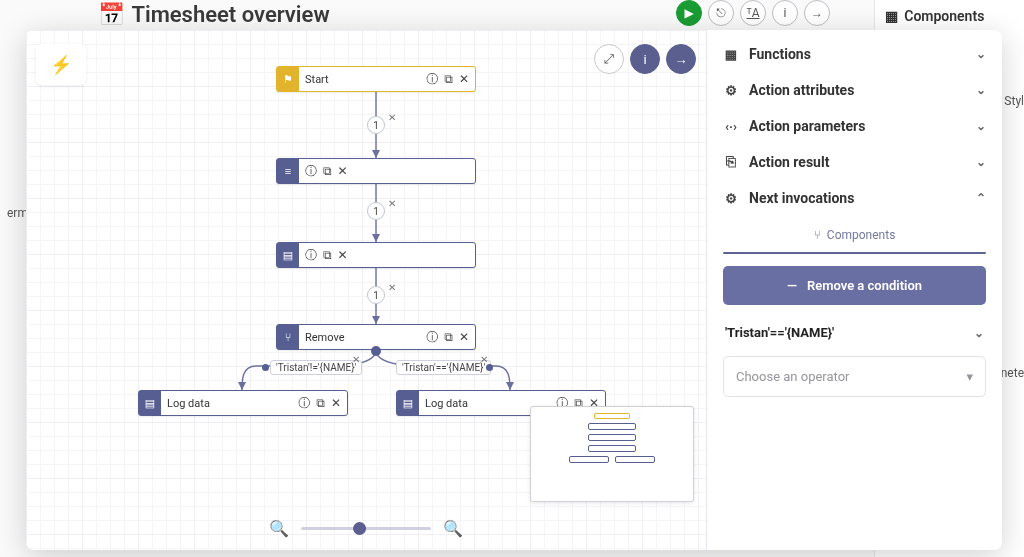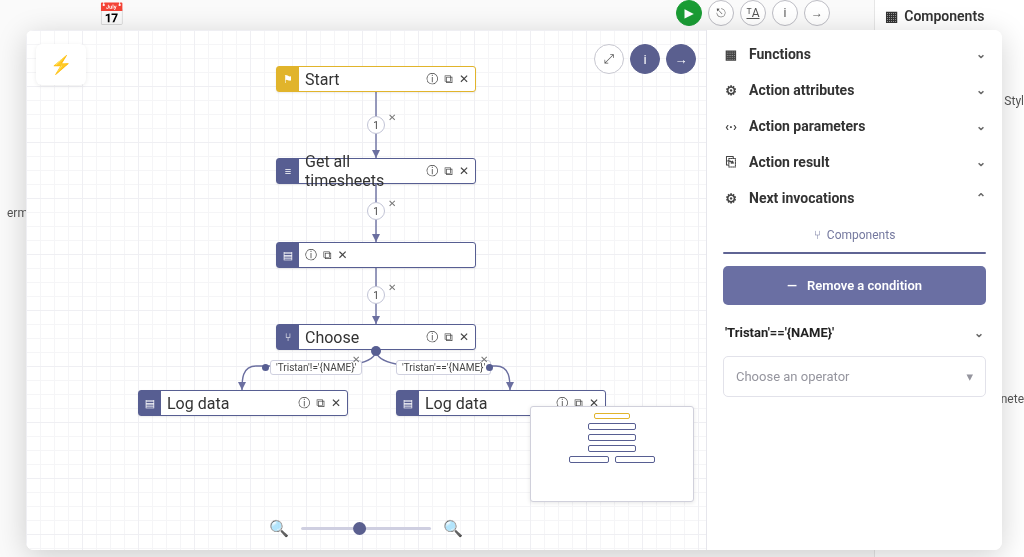--- a/index.html
+++ b/index.html
@@ -34,21 +34,21 @@
 .tl-circle.filled { background: #5a5f8f; border-color: #5a5f8f; color: #fff; }
 
 
 .edges { position: absolute; inset: 0; width: 100%; height: 100%; z-index: 1; }
 
 
 .node { position: absolute; display: flex; background: #fff; border: 1px solid #575e92; border-radius: 3px; box-shadow: 0 1px 2px rgba(0,0,0,.08); z-index: 3; }
 .node .icon { width: 22px; background: #575e92; display: flex; align-items: center; justify-content: center; color: #fff; font-size: 11px; }
 .node.start .icon { background: #e1b42b; }
 .node.start { border-color: #e1b42b; }
-.node .label { flex: 1; padding: 3px 6px; font-size: 16px; color: #333; display: flex; align-items: center; }
+.node .label { flex: 1; padding: 3px 6px; font-size: 11px; color: #333; display: flex; align-items: center; }
 .node .acts { display: flex; align-items: center; gap: 6px; padding: 0 6px; color: #444; }
 .node .acts span { font-size: 12px; cursor: pointer; }
 .node-sm { width: 200px; height: 26px; }
 .node-md { width: 210px; height: 26px; }
 
 .edge-badge { position: absolute; width: 18px; height: 18px; border-radius: 50%; background: #fff; border: 1px solid #c2c4d6; display: flex; align-items: center; justify-content: center; font-size: 10px; color: #444; z-index: 3; }
 .edge-close { position: absolute; font-size: 10px; color: #777; z-index: 3; }
 .edge-label { position: absolute; background: #fff; border: 1px solid #cfd0df; border-radius: 3px; padding: 1px 5px; font-size: 10px; color: #444; z-index: 3; }
 .junc  { position:absolute; width:10px; height:10px; border-radius:50%; background:#575e92; z-index:3; }
 .juncs { position:absolute; width:7px; height:7px; border-radius:50%; background:#575e92; z-index:3; }
@@ -75,35 +75,36 @@
 .cond-row { margin-top: 18px; display: flex; align-items: center; justify-content: space-between; font-size: 13px; font-weight: 700; color: #222; cursor: pointer; padding: 2px 2px; }
 .op-select { margin-top: 14px; border: 1px solid #e2e2ea; border-radius: 5px; padding: 12px 12px; font-size: 13px; color: #95959e; display: flex; justify-content: space-between; align-items: center; cursor: pointer; }
 
 </style>
 </head>
 <body>
 
 <div class="backdrop">
   <div class="bg-title">
     <span>📅</span>
+    <span>Timesheet overview</span>
   </div>
   <div class="bg-circle play" style="left:676px; top:0;">▶</div>
   <div class="bg-circle" style="left:708px; top:0;">⎋</div>
   <div class="bg-circle" style="left:740px; top:0;text-decoration:underline;">ᵀA</div>
   <div class="bg-circle" style="left:772px; top:0;">i</div>
   <div class="bg-circle" style="left:804px; top:0;">→</div>
   <div class="bg-panel-r">
     <div class="r-head">
       <span>▦</span>
       <span>Components</span>
     </div>
   </div>
   <span class="bg-right-label" style="top:94px;">Styl</span>
   <span class="bg-right-label" style="top:206px; left:0; right:auto;padding-left:7px;">erma</span>
-  <span class="bg-right-label" style="top:366px;margin-top:26px;">nete</span>
+  <span class="bg-right-label" style="top:366px;">nete</span>
 </div>
 
 <div class="modal">
   <div class="canvas-wrap">
 
     <div class="canvas-title">
       <span class="bolt">⚡</span>
     </div>
 
     <div class="toolbar-circles">
@@ -139,21 +140,20 @@
         <span>⧉</span>
         <span>✕</span>
       </div>
     </div>
 
     <div class="edge-badge" style="left:341px; top:86px;">1</div>
     <div class="edge-close" style="left:362px; top:82px;">✕</div>
 
     <div class="node node-sm" style="left:250px; top:128px;">
       <div class="icon">≡</div>
-      <div class="label">Get all timesheets</div>
       <div class="acts">
         <span>ⓘ</span>
         <span>⧉</span>
         <span>✕</span>
       </div>
     </div>
 
     <div class="edge-badge" style="left:341px; top:172px;">1</div>
     <div class="edge-close" style="left:362px; top:168px;">✕</div>
 
@@ -164,21 +164,21 @@
         <span>⧉</span>
         <span>✕</span>
       </div>
     </div>
 
     <div class="edge-badge" style="left:341px; top:256px;">1</div>
     <div class="edge-close" style="left:362px; top:252px;">✕</div>
 
     <div class="node node-sm" style="left:250px; top:294px;">
       <div class="icon">⑂</div>
-      <div class="label">Choose</div>
+      <div class="label">Remove</div>
       <div class="acts">
         <span>ⓘ</span>
         <span>⧉</span>
         <span>✕</span>
       </div>
     </div>
     <div class="junc" style="left:345px; top:316px;"></div>
 
     <div class="edge-label" style="left:244px; top:330px;">'Tristan'!='{NAME}'</div>
     <div class="edge-close" style="left:326px; top:324px;">✕</div>

